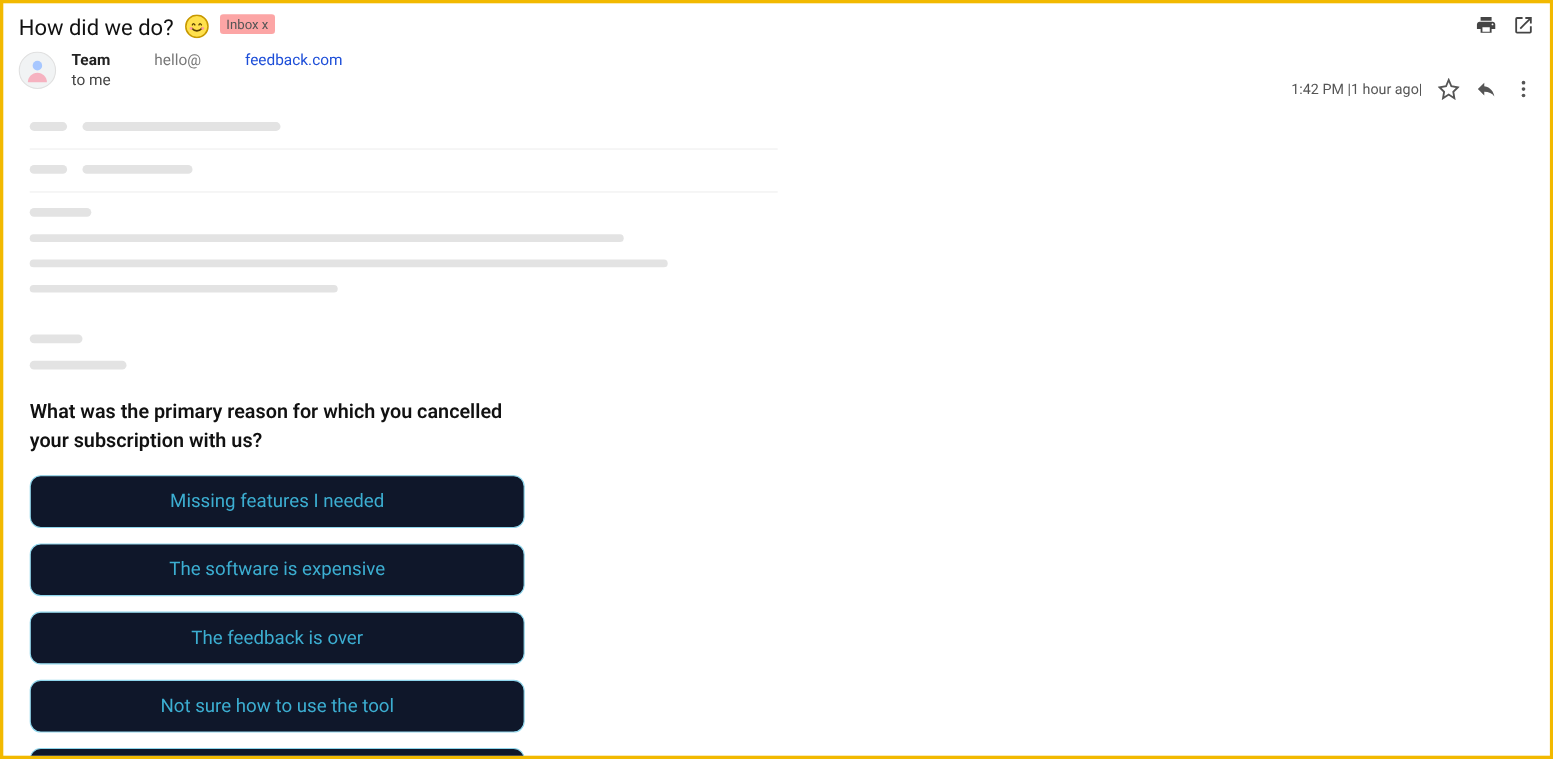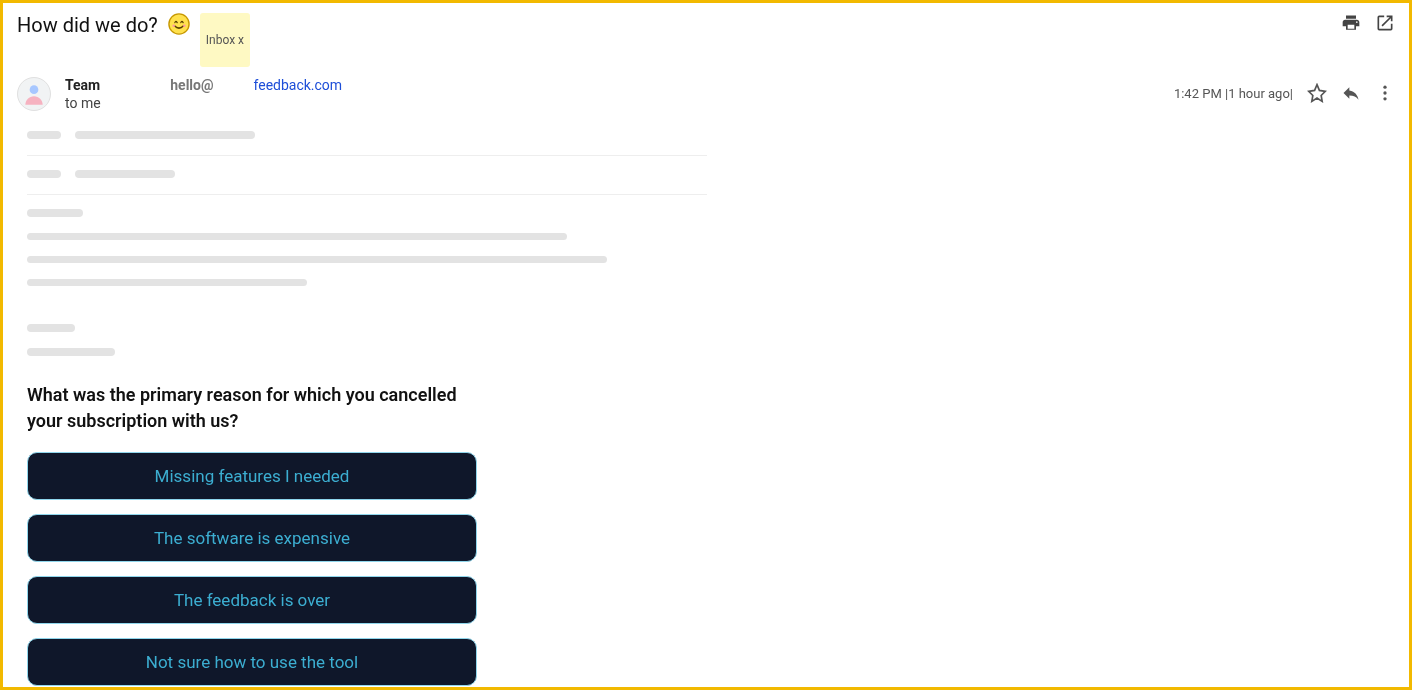--- a/index.html
+++ b/index.html
@@ -1,35 +1,35 @@
 <!DOCTYPE html>
 <html><head>
 <meta charset="utf-8">
 <style>
   * { box-sizing: border-box; margin: 0; padding: 0; font-family: -apple-system, BlinkMacSystemFont, "Segoe UI", Roboto, Arial, sans-serif; }
   body { width: 1412px; height: 690px; background: #fff; border: 3px solid #f2b900; overflow: hidden; position: relative; }
   
   .header { display: flex; align-items: flex-start; padding: 10px 14px 6px 14px; }
   .subject { font-size: 20px; color: #111; font-weight: 400; margin-right: 10px; }
   .emoji { width: 22px; height: 22px; margin-right: 10px; }
-  .label-chip { background: #fef9c3; color: #555; font-size: 12px; padding: 20px 6px; border-radius: 3px; }
+  .label-chip { background: #fca5a5; color: #555; font-size: 12px; padding: 2px 6px; border-radius: 3px; }
   .header-spacer { flex: 1; }
   .header-actions { display: flex; gap: 14px; align-items: center; }
   .hicon { width: 20px; height: 20px; color: #444; cursor: pointer; }
   
   .meta { display: flex; align-items: flex-start; padding: 4px 14px 10px 14px; }
   .avatar { width: 34px; height: 34px; border-radius: 50%; background: #f1f3f4; margin-right: 14px; display:flex; align-items:center; justify-content:center; border:1px solid #e0e0e0; }
   .sender-block { display: flex; flex-direction: column; }
   .sender-line { display: flex; align-items: baseline; gap: 40px; font-size: 14px; }
   .sender-name { font-weight: 700; color: #222; }
-  .sender-addr1 { color: #777; font-weight: 700; margin-left: 30px; }
+  .sender-addr1 { color: #777; font-weight: 400; }
   .sender-addr2 { color: #1d4ed8; font-weight: 400; }
   .tome { font-size: 14px; color: #444; margin-top: 2px; }
   .meta-spacer { flex: 1; }
-  .meta-right { display: flex; align-items: center; gap: 14px; margin-top: 6px; }
+  .meta-right { display: flex; align-items: center; gap: 14px; margin-top: 24px; }
   .time-text { font-size: 13px; color: #555; white-space: nowrap; }
   .micon { width: 20px; height: 20px; color: #555; cursor: pointer; }
   
   .body-area { padding: 10px 24px 0 24px; }
   .ph-row { display: flex; gap: 14px; margin-bottom: 16px; }
   .ph { background: #e3e3e3; border-radius: 4px; height: 8px; }
   .divider { border-top: 1px solid #eee; margin: 0 0 14px 0; width: 680px; }
   .question { font-size: 18px; font-weight: 600; color: #111; max-width: 460px; line-height: 1.45; margin: 26px 0 18px 0; }
   .options { display: flex; flex-direction: column; gap: 14px; }
   .opt-btn { width: 450px; height: 48px; border: 1px solid #8fd6ec; background: #0f172a; color: #3caed1; font-size: 17px; border-radius: 10px; cursor: pointer; font-weight: 400; }

